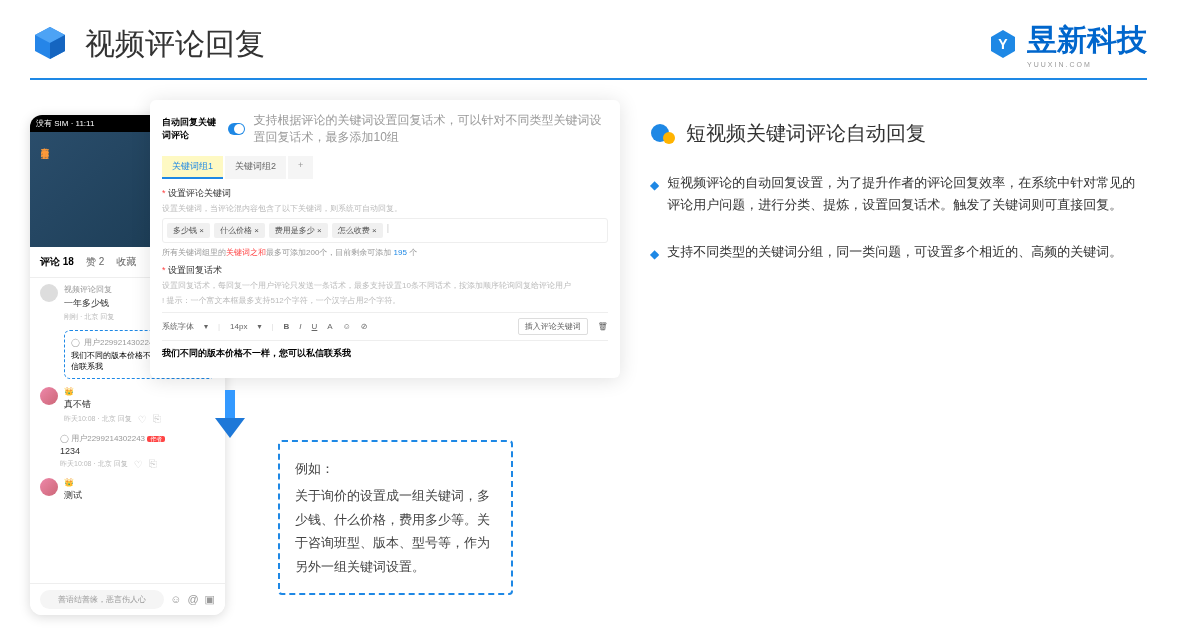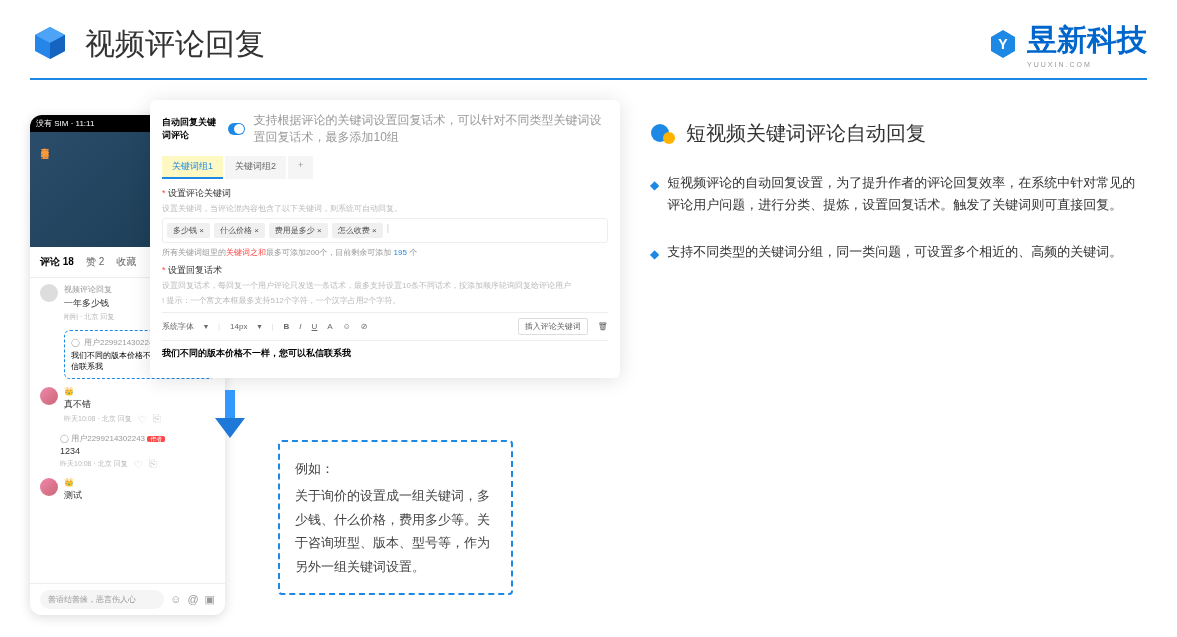--- a/index.html
+++ b/index.html
@@ -30,21 +30,21 @@
 .comment { display: flex; gap: 6px; margin-bottom: 8px; font-size: 9px; }
 .avatar { width: 18px; height: 18px; border-radius: 50%; background: #ddd; flex-shrink: 0; }
 .avatar-img { background: linear-gradient(135deg,#e8a,#c67); }
 .c-body { flex: 1; }
 .c-name { color: #999; font-size: 8px; }
 .c-text { color: #333; margin: 2px 0; }
 .c-meta { color: #bbb; font-size: 7px; display: flex; gap: 6px; align-items: center; }
 .reply-bubble { border: 1.5px dashed #1e88e5; border-radius: 6px; padding: 6px; margin: 4px 0 8px 24px; font-size: 8px; }
 .author-tag { background: #ff4444; color: #fff; font-size: 6px; padding: 0 3px; border-radius: 2px; }
 .comment-input { display: flex; align-items: center; gap: 6px; padding: 6px 10px; border-top: 1px solid #eee; position: absolute; bottom: 0; left: 0; right: 0; background: #fff; }
-.input-box { flex: 1; background: #f5f5f5; border-radius: 12px; padding: 4px 8px; font-size: 8px; color: #999; }
+.input-box { flex: 1; background: #f5f5f5; border-radius: 12px; padding: 4px 8px; font-size: 8px; color: #999; text-align: center; }
 .input-icons { display: flex; gap: 6px; color: #999; font-size: 11px; }
 
 .settings-panel { position: absolute; top: 0; left: 120px; width: 470px; background: #fff; border-radius: 6px; box-shadow: 0 2px 20px rgba(0,0,0,0.12); padding: 12px; font-size: 9px; z-index: 2; }
 .panel-head { display: flex; align-items: center; gap: 8px; margin-bottom: 10px; }
 .toggle { width: 24px; height: 12px; background: #1e88e5; border-radius: 6px; position: relative; }
 .toggle::after { content: ''; position: absolute; width: 10px; height: 10px; background: #fff; border-radius: 50%; top: 1px; right: 1px; }
 .panel-desc { color: #999; font-size: 12px; }
 .kw-tabs { display: flex; gap: 2px; margin-bottom: 8px; }
 .kw-tab { padding: 4px 10px; font-size: 9px; background: #f5f5f5; color: #666; }
 .kw-tab-active { color: #1e88e5; border-bottom: 2px solid #1e88e5; background: #fef9c3; }

